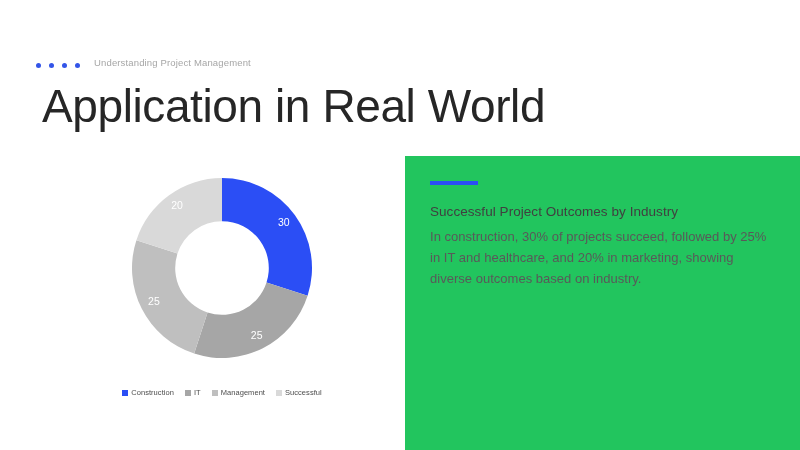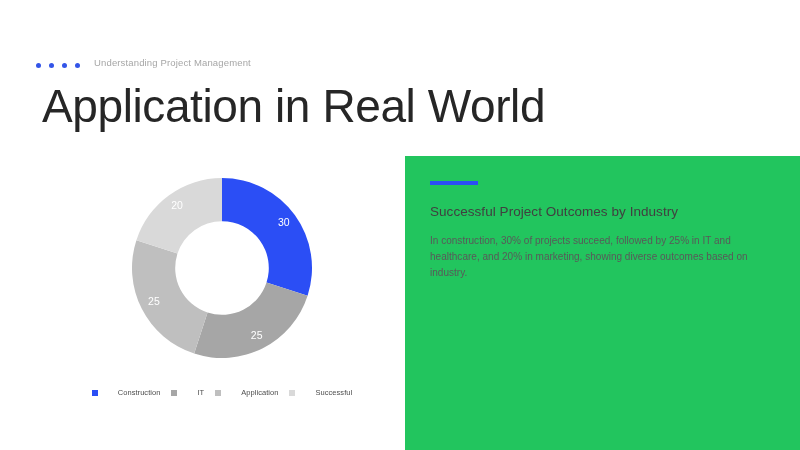--- a/index.html
+++ b/index.html
@@ -97,21 +97,21 @@
     top: 218px;
     width: 228px;
     display: flex;
     justify-content: center;
     align-items: center;
     gap: 11px;
   }
   .legend-item {
     display: flex;
     align-items: center;
-    gap: 20px;
+    gap: 3px;
     white-space: nowrap;
   }
   .legend-swatch {
     width: 6px;
     height: 6px;
     display: block;
     flex: none;
   }
   .legend-label {
     font-size: 7.5px;
@@ -143,23 +143,23 @@
     width: 330px;
     font-size: 13.5px;
     font-weight: 400;
     color: #404040;
     letter-spacing: 0.05px;
     line-height: 1.4;
   }
   .panel-body {
     position: absolute;
     left: 25px;
-    top: 77px;
+    top: 70px;
     width: 337px;
-    font-size: 10px;
+    font-size: 13px;
     color: #595959;
     line-height: 1.62;
     letter-spacing: 0.02px;
   }
 </style>
 </head>
 <body>
 
 <div class="slide">
 
@@ -196,21 +196,21 @@
         <div class="legend-item">
           <span class="legend-swatch" style="background: rgb(43, 78, 245);"></span>
           <span class="legend-label">Construction</span>
         </div>
         <div class="legend-item">
           <span class="legend-swatch" style="background: rgb(166, 166, 166);"></span>
           <span class="legend-label">IT</span>
         </div>
         <div class="legend-item">
           <span class="legend-swatch" style="background: rgb(191, 191, 191);"></span>
-          <span class="legend-label">Application</span>
+          <span class="legend-label">Management</span>
         </div>
         <div class="legend-item">
           <span class="legend-swatch" style="background: rgb(217, 217, 217);"></span>
           <span class="legend-label">Successful</span>
         </div>
       </div>
   </div>
 
   <div class="panel">
     <div class="accent-bar"></div>

